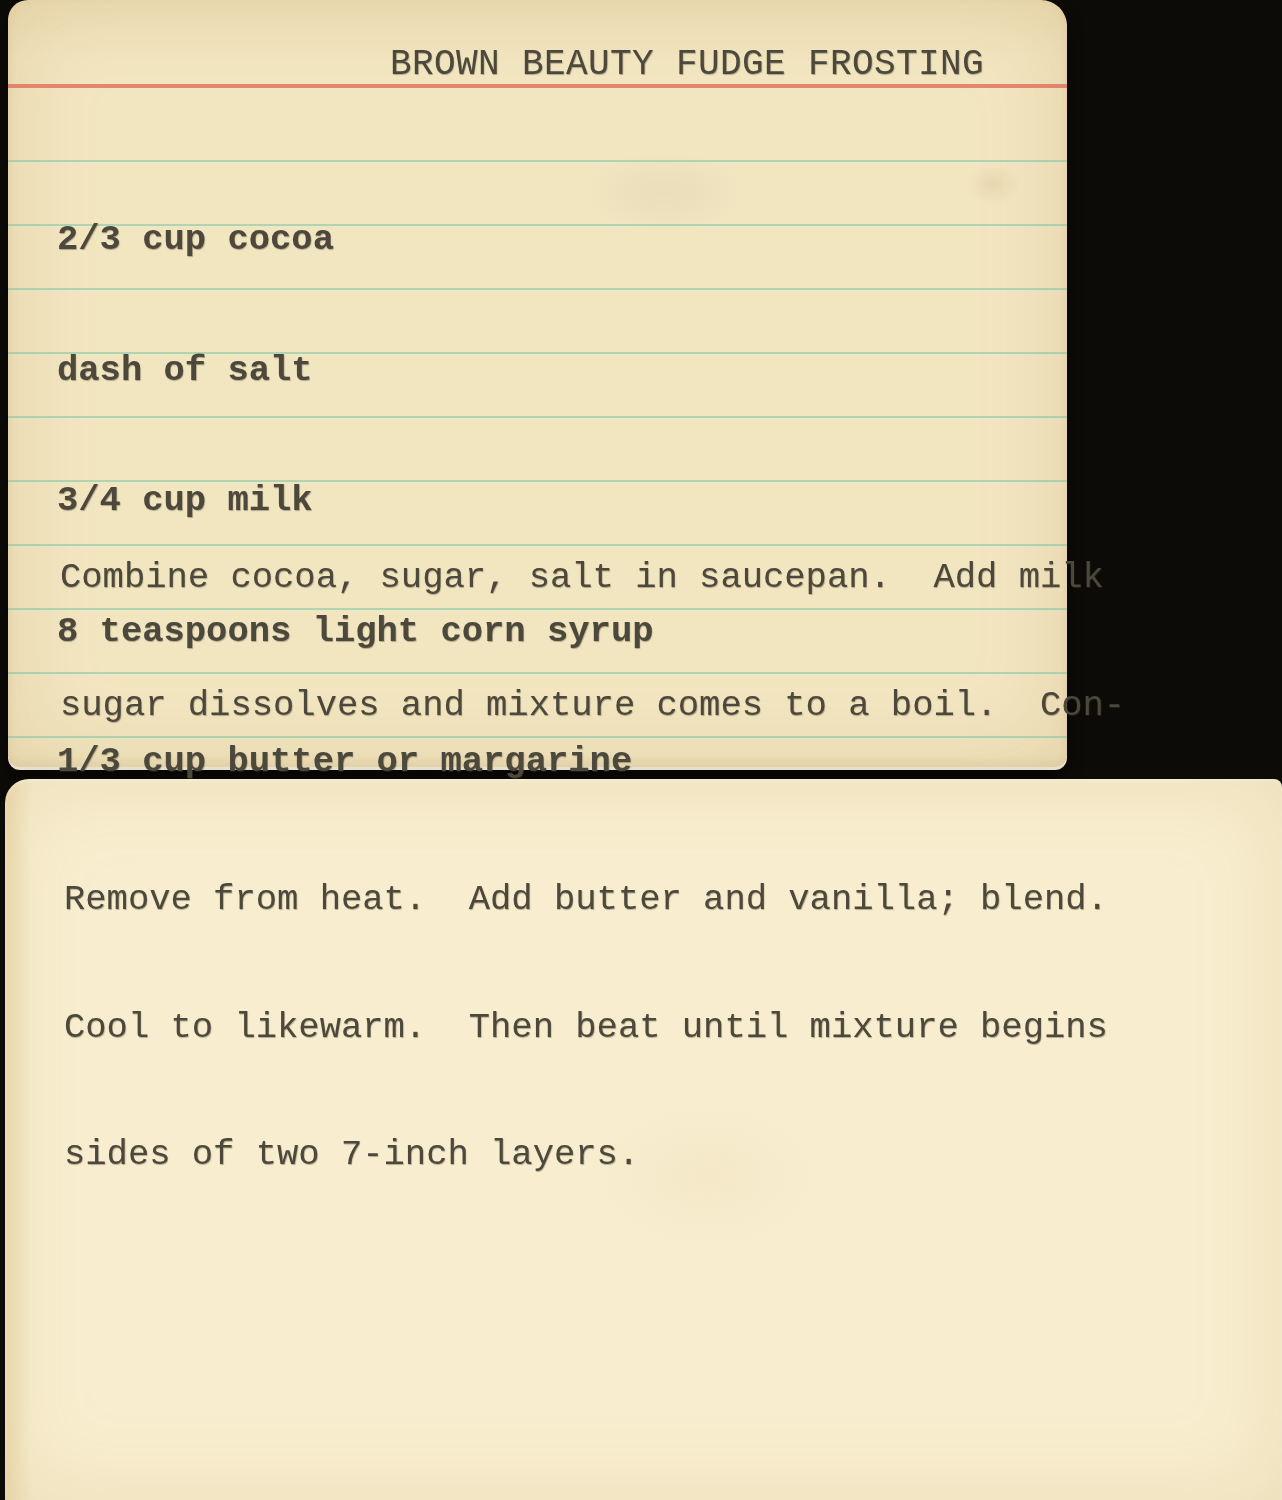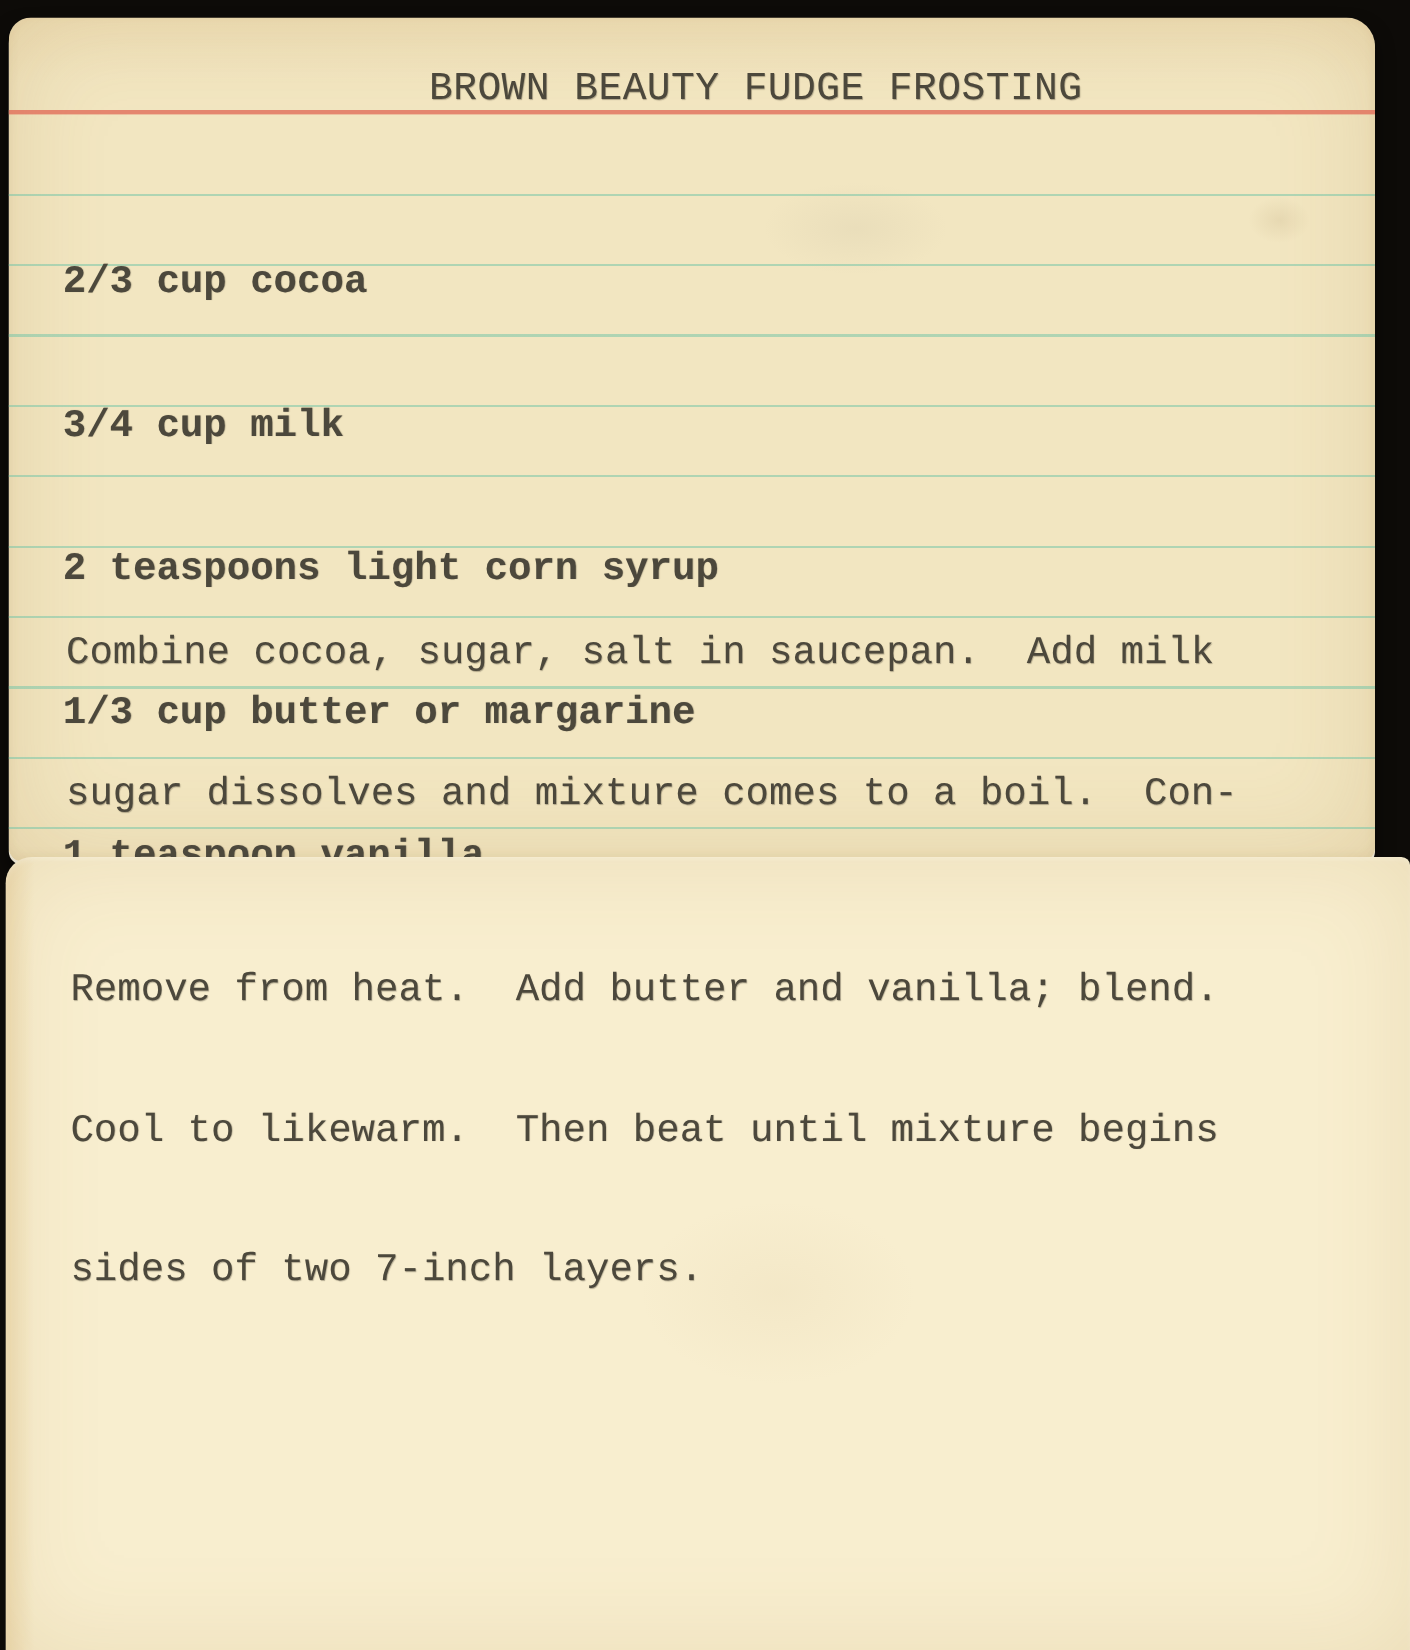--- a/index.html
+++ b/index.html
@@ -16,22 +16,22 @@
     width: 1282px;
     height: 1500px;
     background: var(--scan_bg, #0d0b08);
   }
   .card {
     position: absolute;
     box-sizing: border-box;
   }
   .card-front {
     left: 8px;
-    top: 16px;
-    width: 1242px;
+    top: 0;
+    width: 1059px;
     height: 767px;
     background:
       radial-gradient(ellipse 120px 60px at 62% 25%, rgba(160,150,130,0.10), rgba(160,150,130,0) 70%),
       radial-gradient(ellipse 40px 30px at 93% 24%, rgba(150,120,70,0.12), rgba(150,120,70,0) 70%),
       linear-gradient(to bottom, rgba(235,215,170,0.35), rgba(235,215,170,0) 60px),
       var(--paper_front, #f2e6c1);
     border-radius: 20px 26px 12px 12px;
     box-shadow:
       inset 0 0 90px rgba(160,118,52,0.18),
       inset 0 -4px 10px rgba(150,110,50,0.12),
@@ -116,22 +116,23 @@
 
 <div class="page">
 
   <div class="card card-front">
     <div class="rules"></div>
     <div class="title-rule"></div>
     <div class="typed recipe-title">BROWN BEAUTY FUDGE FROSTING</div>
 
     <div class="typed ingredients">
       <div class="tline">2/3 cup cocoa</div>
+      <div class="tline">dash of salt</div>
       <div class="tline">3/4 cup milk</div>
-      <div class="tline">2 teaspoons light corn syrup</div>
+      <div class="tline">8 teaspoons light corn syrup</div>
       <div class="tline">1/3 cup butter or margarine</div>
       <div class="tline">1 teaspoon vanilla</div>
     </div>
 
     <div class="typed para-front">
       <div class="tline">Combine cocoa, sugar, salt in saucepan.  Add milk</div>
       <div class="tline">sugar dissolves and mixture comes to a boil.  Con-</div>
       <div class="tline">tinue cooking, stirring occasionally, until a small</div>
       <div class="tline">amount of mixture forms a soft ball in cold water</div>
       <div class="tline">(or to a temperature of 234 degrees F.).</div>

